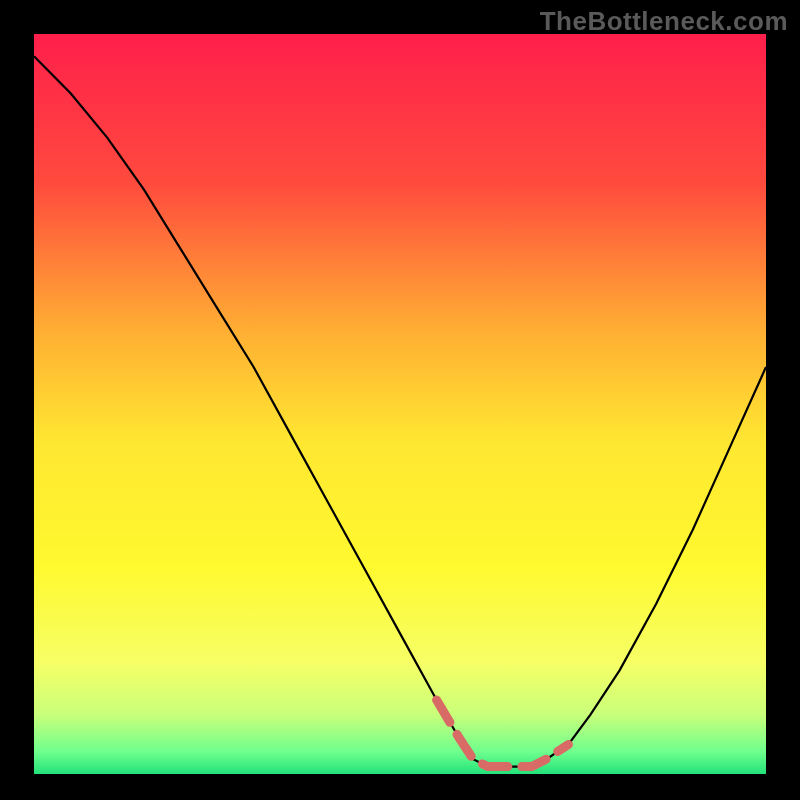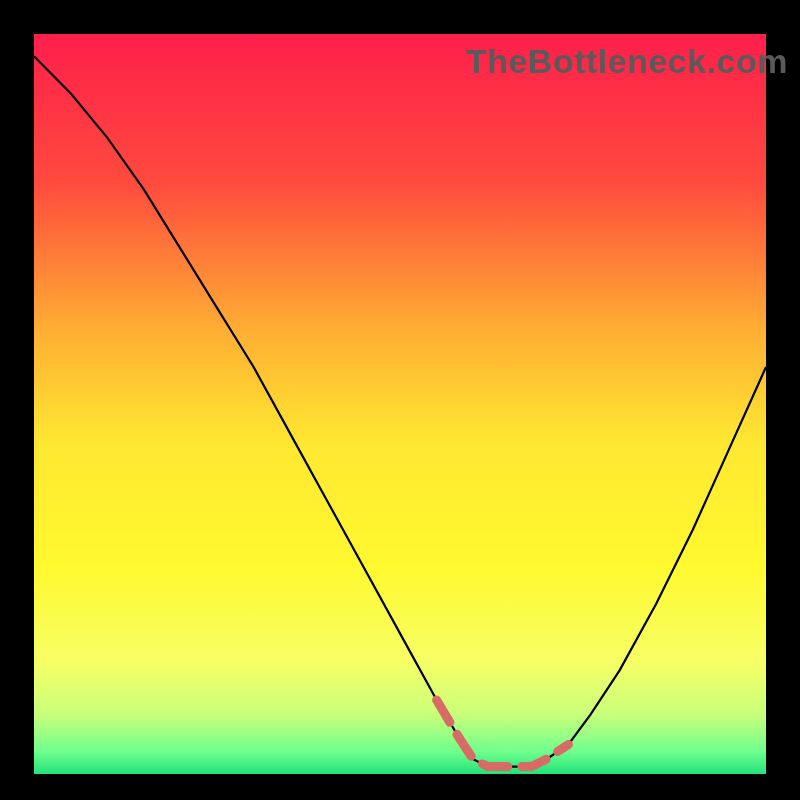--- a/index.html
+++ b/index.html
@@ -15,26 +15,25 @@
     position: relative;
     width: 800px;
     height: 800px;
     background: #000;
   }
   .watermark {
     position: absolute;
     top: 6px;
     right: 12px;
     color: #5a5a5a;
-    font-size: 34px;
+    font-size: 26px;
     font-weight: 600;
     letter-spacing: 0.5px;
     z-index: 5;
     user-select: none;
-    margin-top: 36px;
   }
   svg {
     position: absolute;
     top: 0;
     left: 0;
   }
 </style>
 </head>
 <body>
 

